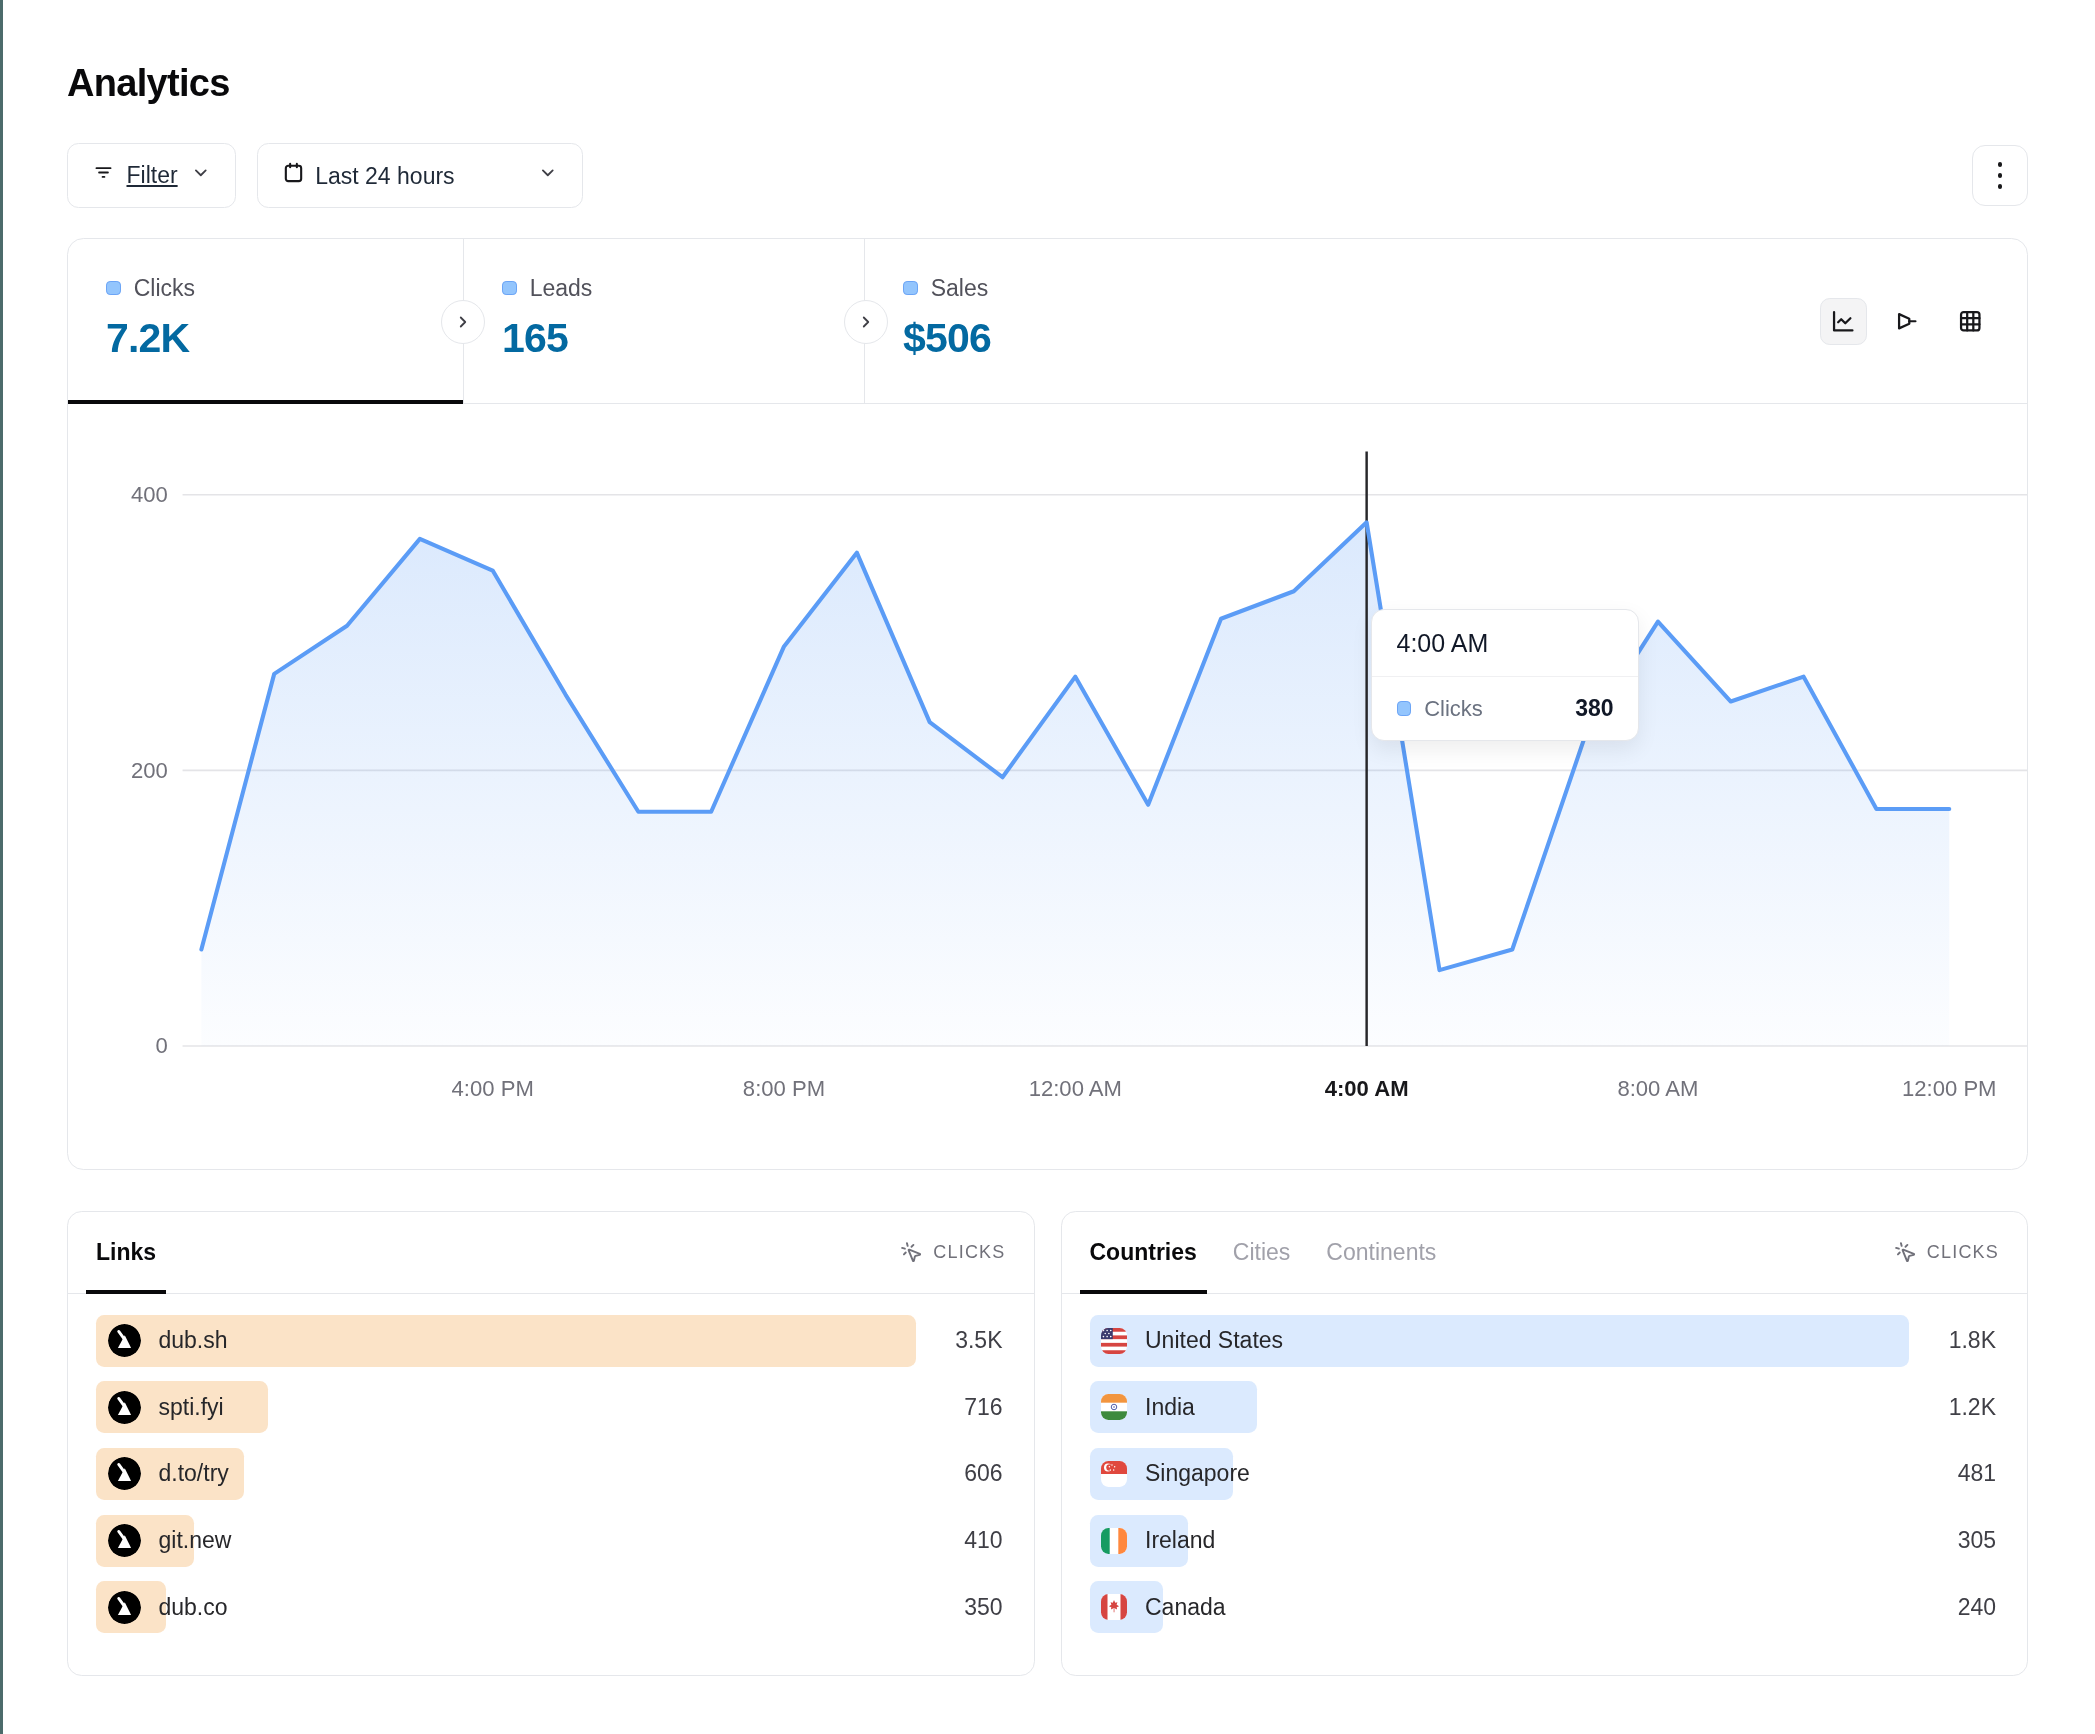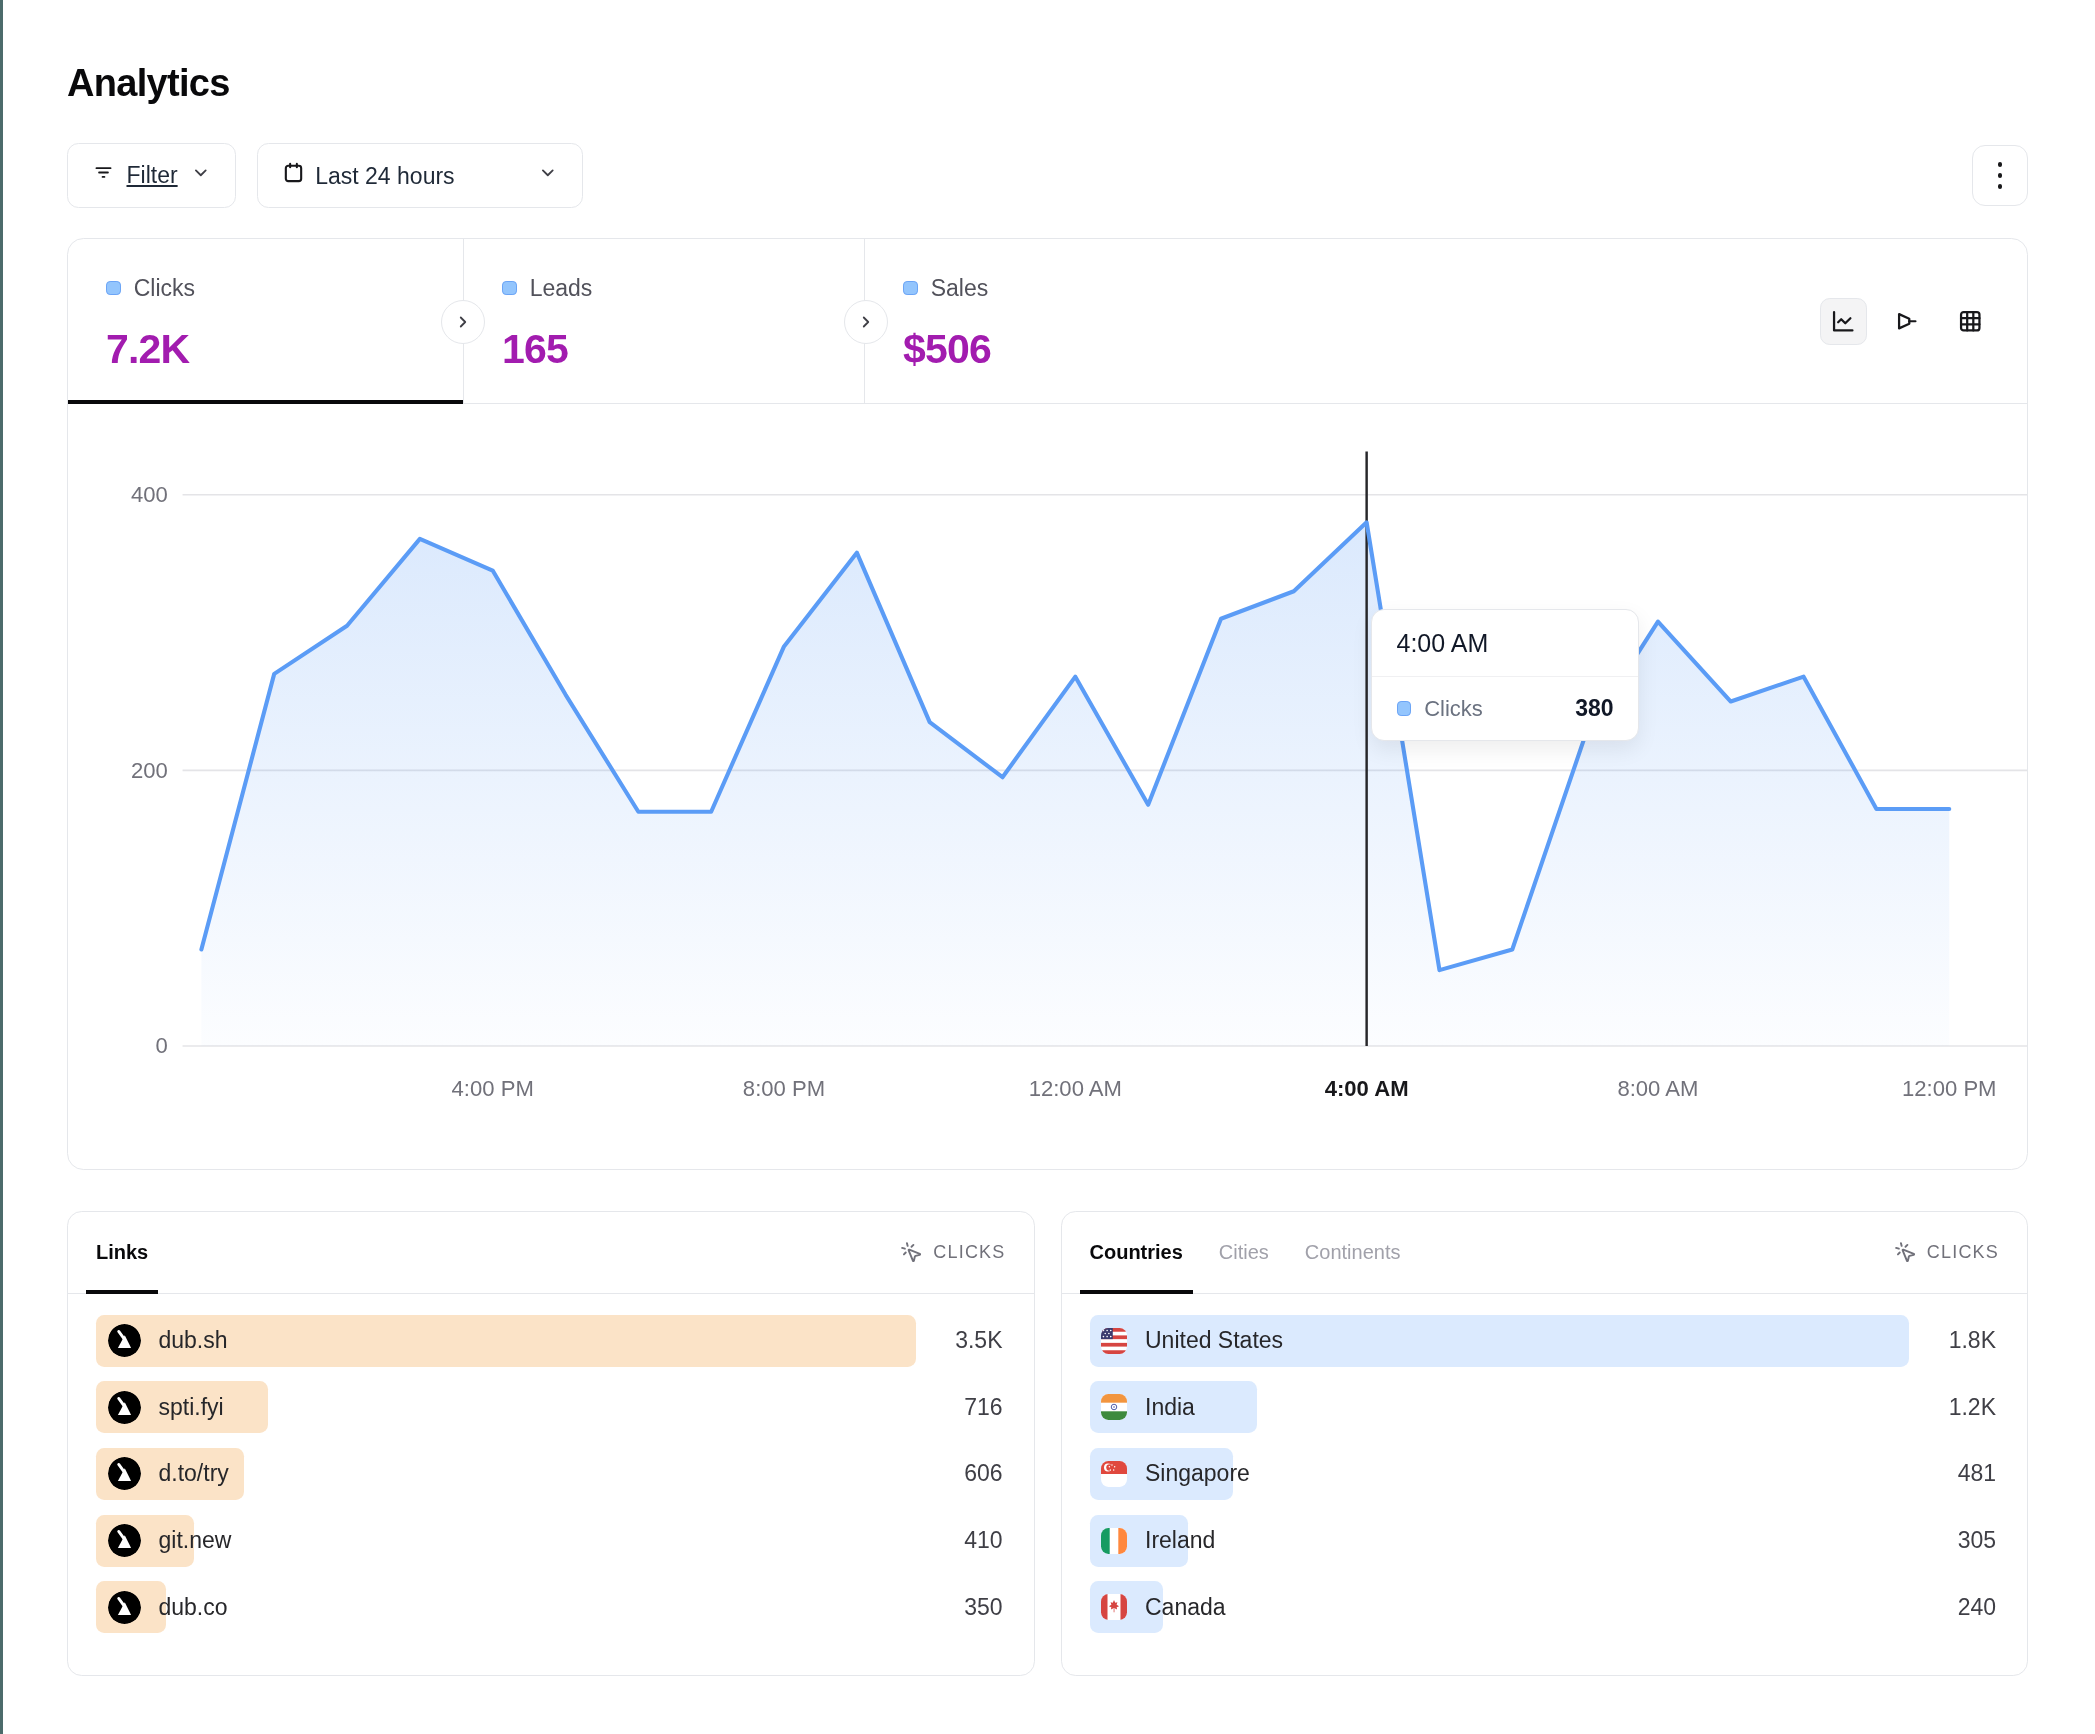--- a/index.html
+++ b/index.html
@@ -20,21 +20,21 @@
   .kebab-btn i { width:4.9px; height:4.9px; border-radius:50%; background:#18181b; }
 
   
   .main-card { margin-top:29.5px; border:1.6px solid #e5e7eb; border-radius:16.4px; background:#fff; height:932px; position:relative; }
   .stat-row { display:flex; height:165px; border-bottom:1.6px solid #e5e7eb; position:relative; }
   .stat-tab { width:395px; padding:36px 0 0 38px; position:relative; cursor:pointer; }
   .stat-tab + .stat-tab { border-left:1.6px solid #e5e7eb; width:401px; }
   .stat-tab.active::after { content:""; position:absolute; left:0; right:0; bottom:-1.6px; height:4.1px; background:#09090b; }
   .stat-label { display:flex; align-items:center; gap:13px; font-size:23px; color:#52525b; }
   .legend-sq { width:14.7px; height:14.7px; border-radius:4.1px; background:#93c5fd; border:1.6px solid #6ba4f6; }
-  .stat-value { margin-top:24px; font-size:41px; font-weight:800; letter-spacing:-0.8px; color:#a21caf; }
+  .stat-value { margin-top:13px; font-size:41px; font-weight:800; letter-spacing:-0.8px; color:#0369a1; }
   .pager-circle { position:absolute; top:83px; width:44px; height:44px; border-radius:50%; background:#fff; border:1.6px solid #e5e7eb; display:flex; align-items:center; justify-content:center; transform:translate(-50%,-50%); cursor:pointer; z-index:3; }
   .pager-1 { left:395px; } .pager-2 { left:798px; }
   .chart-type-group { position:absolute; right:33px; top:59px; display:flex; gap:16.4px; align-items:center; }
   .icon-btn { width:47px; height:47px; border-radius:9.8px; display:flex; align-items:center; justify-content:center; cursor:pointer; background:transparent; border:1.6px solid transparent; }
   .icon-btn.active { background:#f4f4f5; border-color:#e5e7eb; }
 
   .chart-section { position:relative; height:763px; }
   .chart-section svg.chart { position:absolute; inset:0; width:100%; height:100%; }
 
   
@@ -42,21 +42,21 @@
   .tooltip-head { padding:19.6px 24.5px 18px; font-size:25px; font-weight:500; color:#111827; border-bottom:1.6px solid #f0f0f2; }
   .tooltip-row { display:flex; align-items:center; padding:18px 24.5px; gap:13px; }
   .tooltip-metric { font-size:22px; color:#6b7280; flex:1; }
   .tooltip-value { font-size:23px; font-weight:700; color:#111827; }
 
   
   .panels { display:flex; gap:26px; margin-top:41px; }
   .panel { width:968px; height:465px; border:1.6px solid #e5e7eb; border-radius:14.7px; background:#fff; overflow:hidden; }
   .panel-head { height:82px; display:flex; align-items:center; padding:0 28px; border-bottom:1.6px solid #e5e7eb; position:relative; }
   .panel-tabs { display:flex; gap:36px; height:100%; }
-  .panel-tab { display:flex; align-items:center; font-size:20px; color:#a1a1aa; cursor:pointer; position:relative; font-weight:500; }
+  .panel-tab { display:flex; align-items:center; font-size:23px; color:#a1a1aa; cursor:pointer; position:relative; font-weight:500; }
   .panel-tab.active { color:#09090b; font-weight:600; }
   .panel-tab.active::after { content:""; position:absolute; left:-9.8px; right:-9.8px; bottom:-1.6px; height:4.1px; background:#09090b; }
   .metric-head { margin-left:auto; display:flex; align-items:center; gap:9.8px; font-size:18px; letter-spacing:1.2px; color:#71717a; font-weight:500; }
   .rows { padding:21px 28px 0; }
   .bar-row { position:relative; height:52px; margin-bottom:14.7px; cursor:pointer;padding-left:20px; }
   .row-bar { position:absolute; left:0; top:0; height:52px; border-radius:8.2px; }
   .links .row-bar { background:#fbe3c7; }
   .geo .row-bar { background:#dbeafe; }
   .row-content { position:absolute; left:11.5px; top:0; height:52px; display:flex; align-items:center; gap:18px; z-index:2; }
   .row-label { font-size:23px; color:#27272a; }

